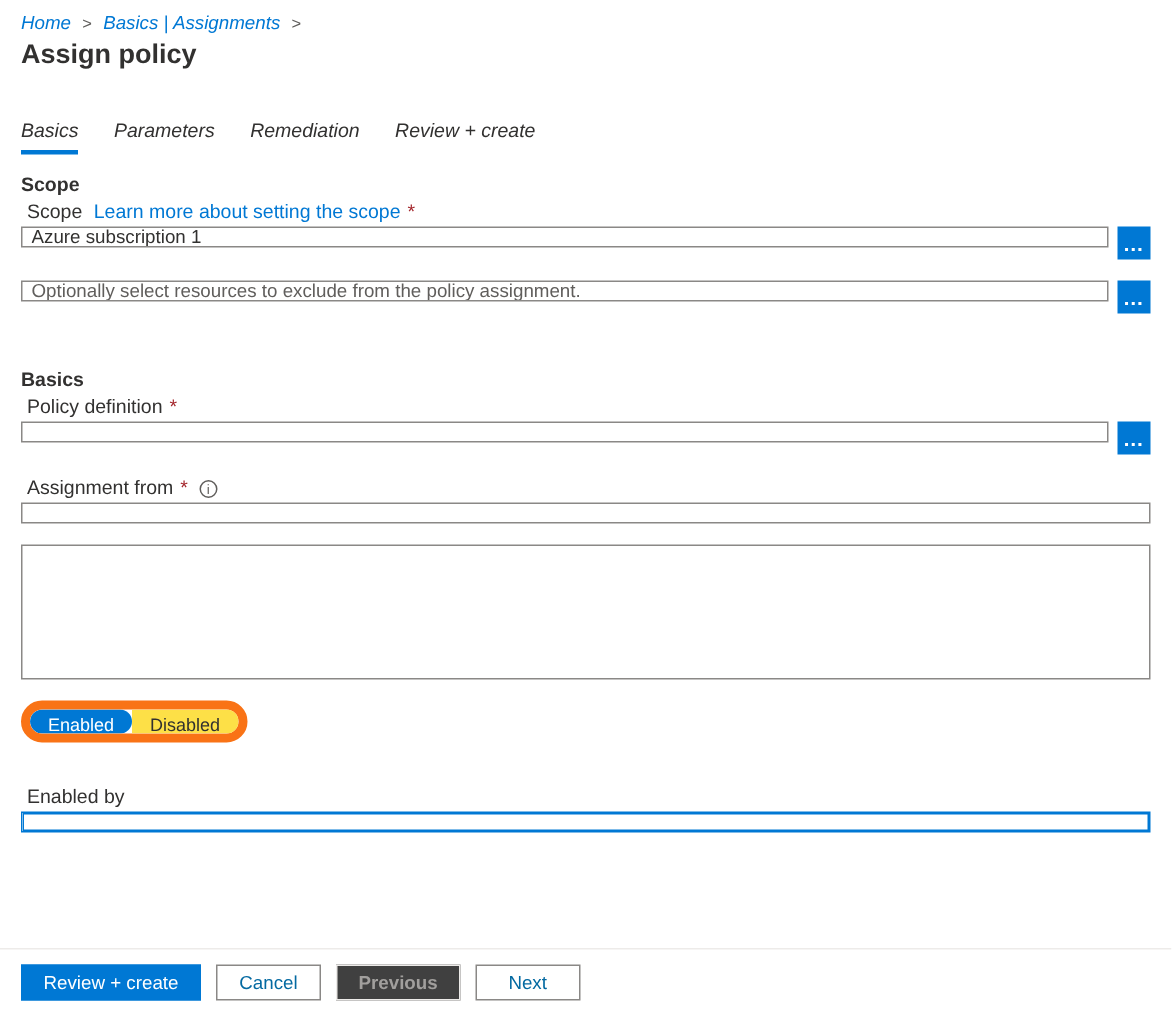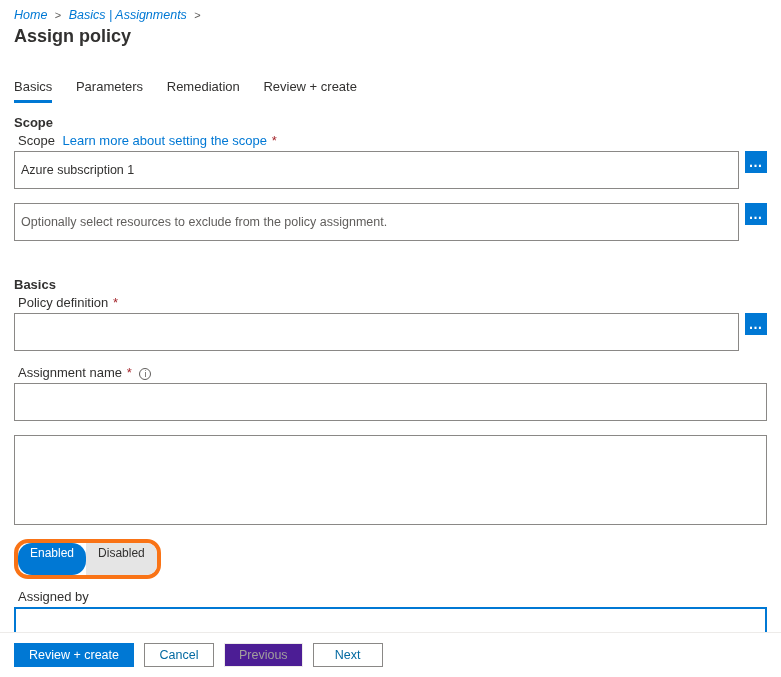--- a/index.html
+++ b/index.html
@@ -35,20 +35,21 @@
   .page-title {
     font-size: 18px;
     font-weight: 600;
     color: #323130;
     margin: 0 0 26px 0;
   }
   
   .tabs {
     border-bottom: 0;
     margin-bottom: 12px;
+    font-style: italic;
   }
   .tab {
     display: inline-block;
     padding: 6px 0 6px 0;
     margin-right: 20px;
     font-size: 13px;
     color: #323130;
     cursor: pointer;
     border-bottom: 3px solid transparent;
   }
@@ -81,21 +82,21 @@
   }
   
   .fieldrow {
     display: flex;
     gap: 6px;
     align-items: stretch;
     margin-bottom: 14px;
   }
   .txt {
     flex: 1;
-    height: 38px;
+    height: 14px;
     border: 1px solid #8a8886;
     font-size: 12.5px;
     padding: 0 6px;
     outline: none;
     background: #fff;
     color: #323130;
   }
   .txt::placeholder { color: #605e5c; }
   .txt.focused {
     border: 1px solid #0078d4;
@@ -113,32 +114,32 @@
     letter-spacing: 1px;
   }
   textarea.txt {
     height: 90px;
     resize: none;
     padding: 4px 6px;
   }
   
   .pill-group {
     display: inline-flex;
-    border: 4px solid #f97316;
+    border: 6px solid #f97316;
     border-radius: 14px;
     overflow: hidden;
-    height: 40px;
-    margin-bottom: 8px;
+    height: 28px;
+    margin-bottom: 26px;
   }
   .pill {
     padding: 0 12px;
     font-size: 12px;
     line-height: 20px;
     cursor: pointer;
-    background: #e5e5e5;
+    background: #fde047;
     color: #323130;
   }
   .pill.active {
     background: #0078d4;
     color: #fff;
     border-radius: 14px;
   }
   
   .footer {
     position: absolute;
@@ -158,24 +159,25 @@
     background: #fff;
     cursor: pointer;
     color: #0369a1;
   }
   .btn.primary {
     background: #0078d4;
     border-color: #0078d4;
     color: #fff;
   }
   .btn.disabled {
-    background: #4c1d95;
+    background: #404040;
     color: #a19f9d;
     border-color: #edebe9;
     cursor: default;
+    font-weight: bold;
   }
 </style>
 </head>
 <body>
 
 <div class="page">
 
   <div class="breadcrumb">
     <span class="bc-item">Home</span>
     <span class="bc-sep">&gt;</span>
@@ -224,38 +226,38 @@
     <span class="req">*</span>
   </div>
   <div class="fieldrow">
     <input class="txt" type="text" value="" style="">
     <div class="picker-btn">
         <span>…</span>
       </div>
   </div>
 
   <div class="label-row">
-    <span>Assignment name</span>
+    <span>Assignment from</span>
     <span class="req">*</span>
     <span class="info-ic">i</span>
   </div>
   <div class="fieldrow">
     <input class="txt" type="text" value="" style="">
   </div>
 
   <div class="fieldrow">
     <textarea class="txt" style=""></textarea>
   </div>
 
   <div class="pill-group">
     <div class="pill active">Enabled</div>
     <div class="pill">Disabled</div>
   </div>
 
-  <div class="label-row">Assigned by</div>
+  <div class="label-row">Enabled by</div>
   <div class="fieldrow">
     <input class="txt focused" type="text" value="" style="">
   </div>
 
 </div>
 
 <div class="footer">
   <button class="btn primary">Review + create</button>
   <button class="btn">Cancel</button>
   <button class="btn disabled">Previous</button>

